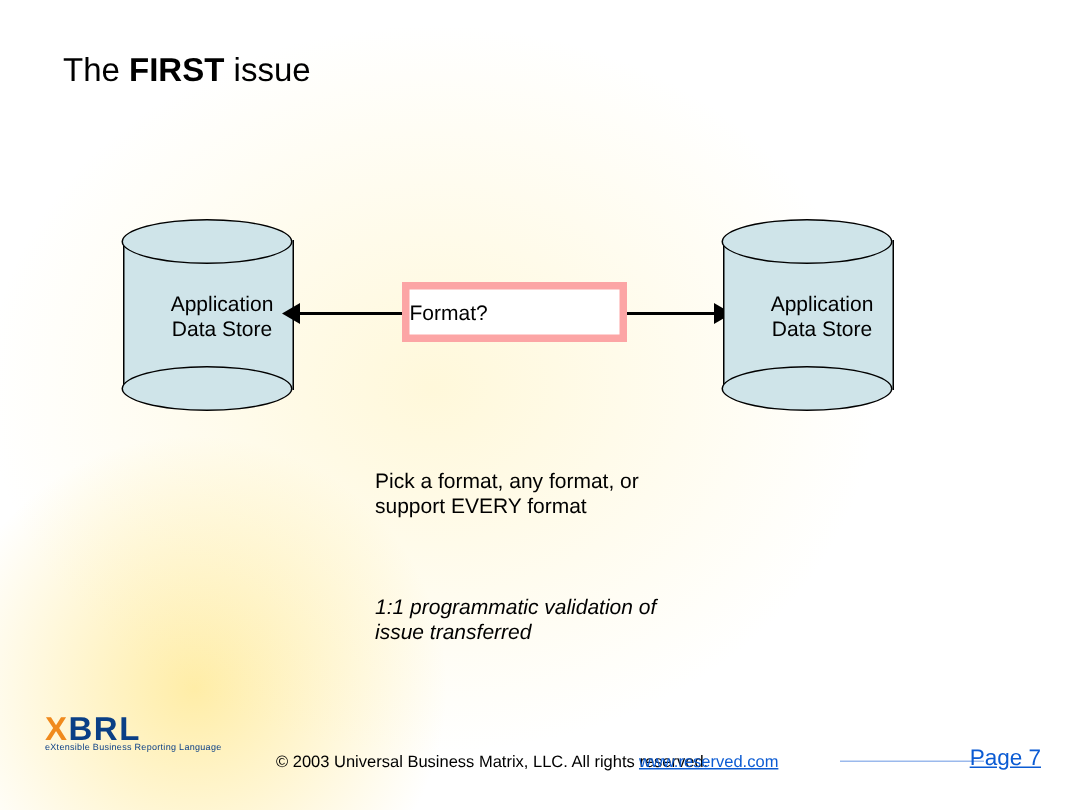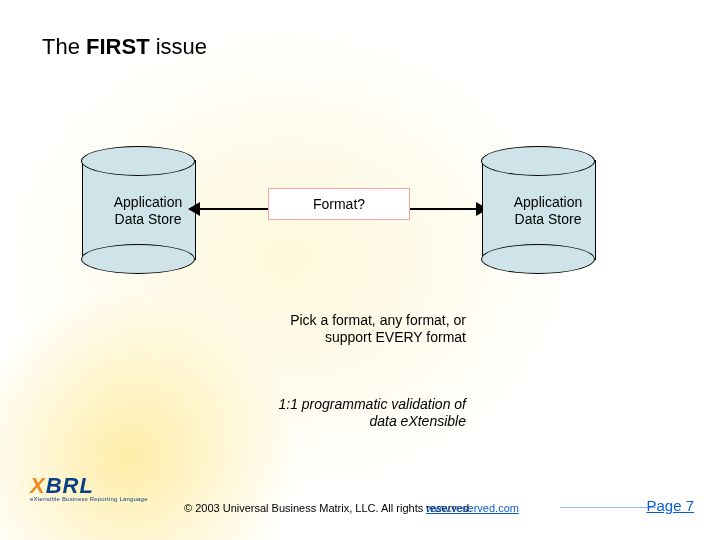--- a/index.html
+++ b/index.html
@@ -17,28 +17,28 @@
   .cyl .top,.cyl .bot{position:absolute;left:-1px;width:112px;height:28px;border:1px solid #000;border-radius:50%;background:#cfe4e9}
   .cyl .top{top:-14px}
   .cyl .bot{bottom:-14px}
   .cyl .lbl{position:absolute;left:0;right:0;top:34px;text-align:center;font-size:14px;line-height:17px;color:#000}
   .cyl.left{left:82px;top:10px}
   .cyl.right{left:482px;top:10px}
   .arrow{position:absolute;top:58px;left:200px;width:276px;height:2px;background:#000}
   .arrow:before,.arrow:after{content:"";position:absolute;top:-6px;width:0;height:0;border-top:7px solid transparent;border-bottom:7px solid transparent}
   .arrow:before{left:-12px;border-right:12px solid #000}
   .arrow:after{right:-12px;border-left:12px solid #000}
-  .fmt{position:absolute;left:268px;top:38px;width:140px;height:30px;border:1px solid #fca5a5;background:#fff;text-align:center;font-size:14px;line-height:30px}
-  .cap{position:absolute;left:266px;width:200px;text-align:right;font-size:14px;color:#000;line-height:17px;z-index:2}
+  .fmt{position:absolute;left:268px;top:38px;width:140px;height:30px;border:5px solid #fca5a5;background:#fff;font-size:14px;line-height:30px}
+  .cap{position:absolute;left:250px;width:200px;text-align:left;font-size:14px;color:#000;line-height:17px;z-index:2}
   .cap1{top:312px}
   .cap2{top:396px;font-style:italic}
   
   .footer{position:absolute;left:0;right:0;bottom:14px;z-index:3}
   .logo{position:absolute;left:30px;bottom:24px}
-  .xbrl{font-family:Arial,sans-serif;font-weight:900;font-style:italic;font-size:22px;letter-spacing:1px}
+  .xbrl{font-family:Arial,sans-serif;font-weight:900;font-size:22px;letter-spacing:1px}
   .xbrl .x{color:#f08a1d}.xbrl .b{color:#0a3f86}.xbrl .r{color:#0a3f86}.xbrl .l{color:#0a3f86}
   .xbrl-sub{font-size:6px;color:#0a3f86;letter-spacing:.2px;margin-top:-3px}
   .copy{position:absolute;left:184px;bottom:12px;font-size:11px;color:#000}
   .link{position:absolute;left:426px;bottom:12px;font-size:11px;color:#0b5bd3;text-decoration:underline}
   .rule{position:absolute;left:560px;bottom:18px;width:96px;height:1px;background:#9bb9ec}
   .page{position:absolute;right:26px;bottom:12px;font-size:15px;color:#0b5bd3;text-decoration:underline}
 </style>
 </head>
 <body>
 
@@ -67,21 +67,21 @@
     <div class="top"></div>
     <div class="bot"></div>
     <div class="lbl">
       <span>Application</span><br>
       <span>Data Store</span>
     </div>
   </div>
 </div>
 
 <div class="cap cap1">Pick a format, any format, or support EVERY format</div>
-<div class="cap cap2">1:1 programmatic validation of data eXtensible</div>
+<div class="cap cap2">1:1 programmatic validation of issue transferred</div>
 
 <div class="footer">
   <div class="logo">
     <div class="xbrl">
       <span class="x">X</span><span class="b">B</span><span class="r">R</span><span class="l">L</span>
     </div>
     <div class="xbrl-sub">eXtensible Business Reporting Language</div>
   </div>
   <div class="copy">© 2003 Universal Business Matrix, LLC.  All rights reserved.</div>
   <a class="link">www.reserved.com</a>

